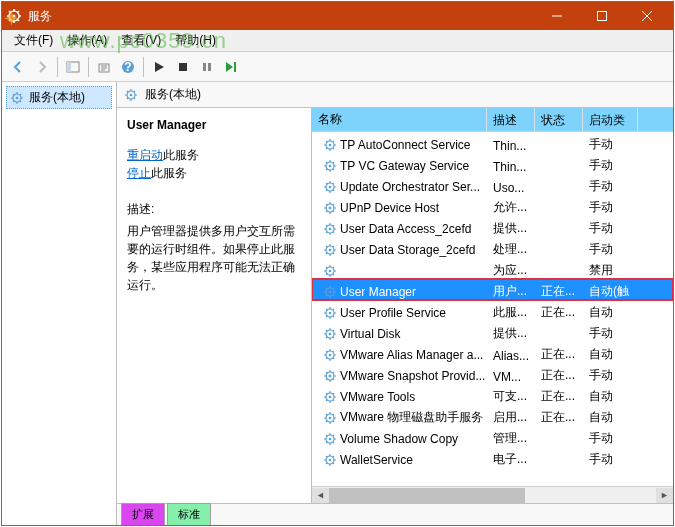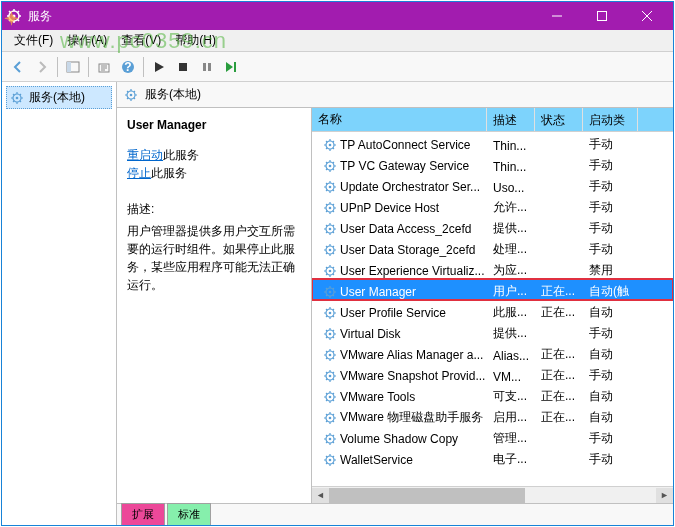--- a/index.html
+++ b/index.html
@@ -1,18 +1,18 @@
 <!DOCTYPE html>
 <html><head>
 <meta charset="utf-8">
 <style>
 *{box-sizing:border-box;margin:0;padding:0;font-family:"Microsoft YaHei",Tahoma,sans-serif;font-size:12px}
 body{background:#fff;width:675px;height:527px;overflow:hidden;position:relative}
 .window{border:1px solid #1883d7;width:673px;height:525px;margin:1px;display:flex;flex-direction:column;background:#fff}
-.titlebar{background:#a21caf;height:28px;display:flex;align-items:center;color:#fff;padding:0 4px}
+.titlebar{background:#c2410c;height:28px;display:flex;align-items:center;color:#fff;padding:0 4px}
 .titlebar .ticon{width:16px;height:16px;margin-right:6px;display:flex;align-items:center;justify-content:center}
 .titlebar .title{flex:1;font-size:12px}
 .winbtns{display:flex}
 .winbtn{width:45px;height:28px;display:flex;align-items:center;justify-content:center;color:#fff}
 .menubar{height:22px;display:flex;padding:0 6px;border-bottom:1px solid #d0d0d0;background:#f0f0f0;position:relative}
 .menuitem{padding:2px 6px;margin-right:2px}
 .toolbar{height:30px;display:flex;align-items:center;padding:0 4px;border-bottom:1px solid #d0d0d0;background:#f8f8f8;position:relative}
 .tbtn{width:22px;height:22px;margin:0 1px;display:flex;align-items:center;justify-content:center;border:1px solid transparent}
 .tsep{width:1px;height:20px;background:#c0c0c0;margin:0 3px}
 .body{flex:1;display:flex;overflow:hidden}
@@ -34,21 +34,21 @@
 .lbody{flex:1;overflow-y:scroll;overflow-x:hidden}
 .row{height:21px;display:flex;align-items:flex-end;white-space:nowrap}
 .row .cell{padding:0 6px;overflow:hidden;text-overflow:ellipsis;white-space:nowrap}
 .row .ic{width:16px;height:16px;margin-left:4px;margin-right:2px;flex-shrink:0}
 .row.sel{background:#1e90ff;color:#fff;outline:2px solid #e03040;outline-offset:-1px}
 .c-name{width:175px;display:flex;align-items:center}
 .c-desc{width:48px}
 .c-stat{width:48px}
 .c-start{width:55px}
 .tabs{height:22px;display:flex;align-items:flex-end;border-top:1px solid #c0c0c0;padding-left:4px;background:#f8f8f8}
-.tab{padding:3px 10px;border:1px solid #a0a0a0;border-bottom:none;margin-right:2px;background:#ec4899;font-size:11px}
+.tab{padding:3px 10px;border:1px solid #a0a0a0;border-bottom:none;margin-right:2px;background:#d946ef;font-size:11px}
 .tab.inactive{background:#86efac}
 .wm{position:absolute;top:28px;left:60px;font-size:22px;font-weight:normal;color:rgba(80,180,60,0.55);letter-spacing:1px;pointer-events:none;z-index:10}
 .wm2{position:absolute;top:8px;left:4px;color:rgba(255,180,60,0.7);font-size:18px;font-weight:bold;pointer-events:none;z-index:10}
 .lscroll-h{height:17px;background:#f0f0f0;border-top:1px solid #d0d0d0;display:flex;align-items:center}
 .lscroll-h .sbtn{width:17px;height:15px;background:#e0e0e0;display:flex;align-items:center;justify-content:center;font-size:9px;color:#555}
 .lscroll-h .strack{flex:1;height:15px;background:#f0f0f0;position:relative}
 .lscroll-h .sthumb{position:absolute;left:0;width:60%;height:100%;background:#c0c0c0}
 svg{display:block}
 </style>
 </head>
@@ -283,21 +283,20 @@
               </div>
               <div class="row">
                 <div class="cell c-name">
                   <span class="ic">
                     <svg width="16" height="16" viewBox="0 0 16 16">
                       <circle cx="8" cy="8" r="4" fill="none" stroke="#5a9fd6" stroke-width="1.2"></circle>
                       <circle cx="8" cy="8" r="1.3" fill="#5a9fd6"></circle>
                       <path d="M8 2v2M8 12v2M2 8h2M12 8h2M4 4l1.3 1.3M10.7 10.7L12 12M4 12l1.3-1.3M10.7 5.3L12 4" stroke="#5a9fd6" stroke-width="1.2"></path>
                     </svg>
                   </span>
-                  <span>User Experience Virtualiz...</span>
                 </div>
                 <div class="cell c-desc">为应...</div>
                 <div class="cell c-stat"></div>
                 <div class="cell c-start">禁用</div>
               </div>
               <div class="row sel">
                 <div class="cell c-name">
                   <span class="ic">
                     <svg width="16" height="16" viewBox="0 0 16 16">
                       <circle cx="8" cy="8" r="4" fill="none" stroke="#5a9fd6" stroke-width="1.2"></circle>

